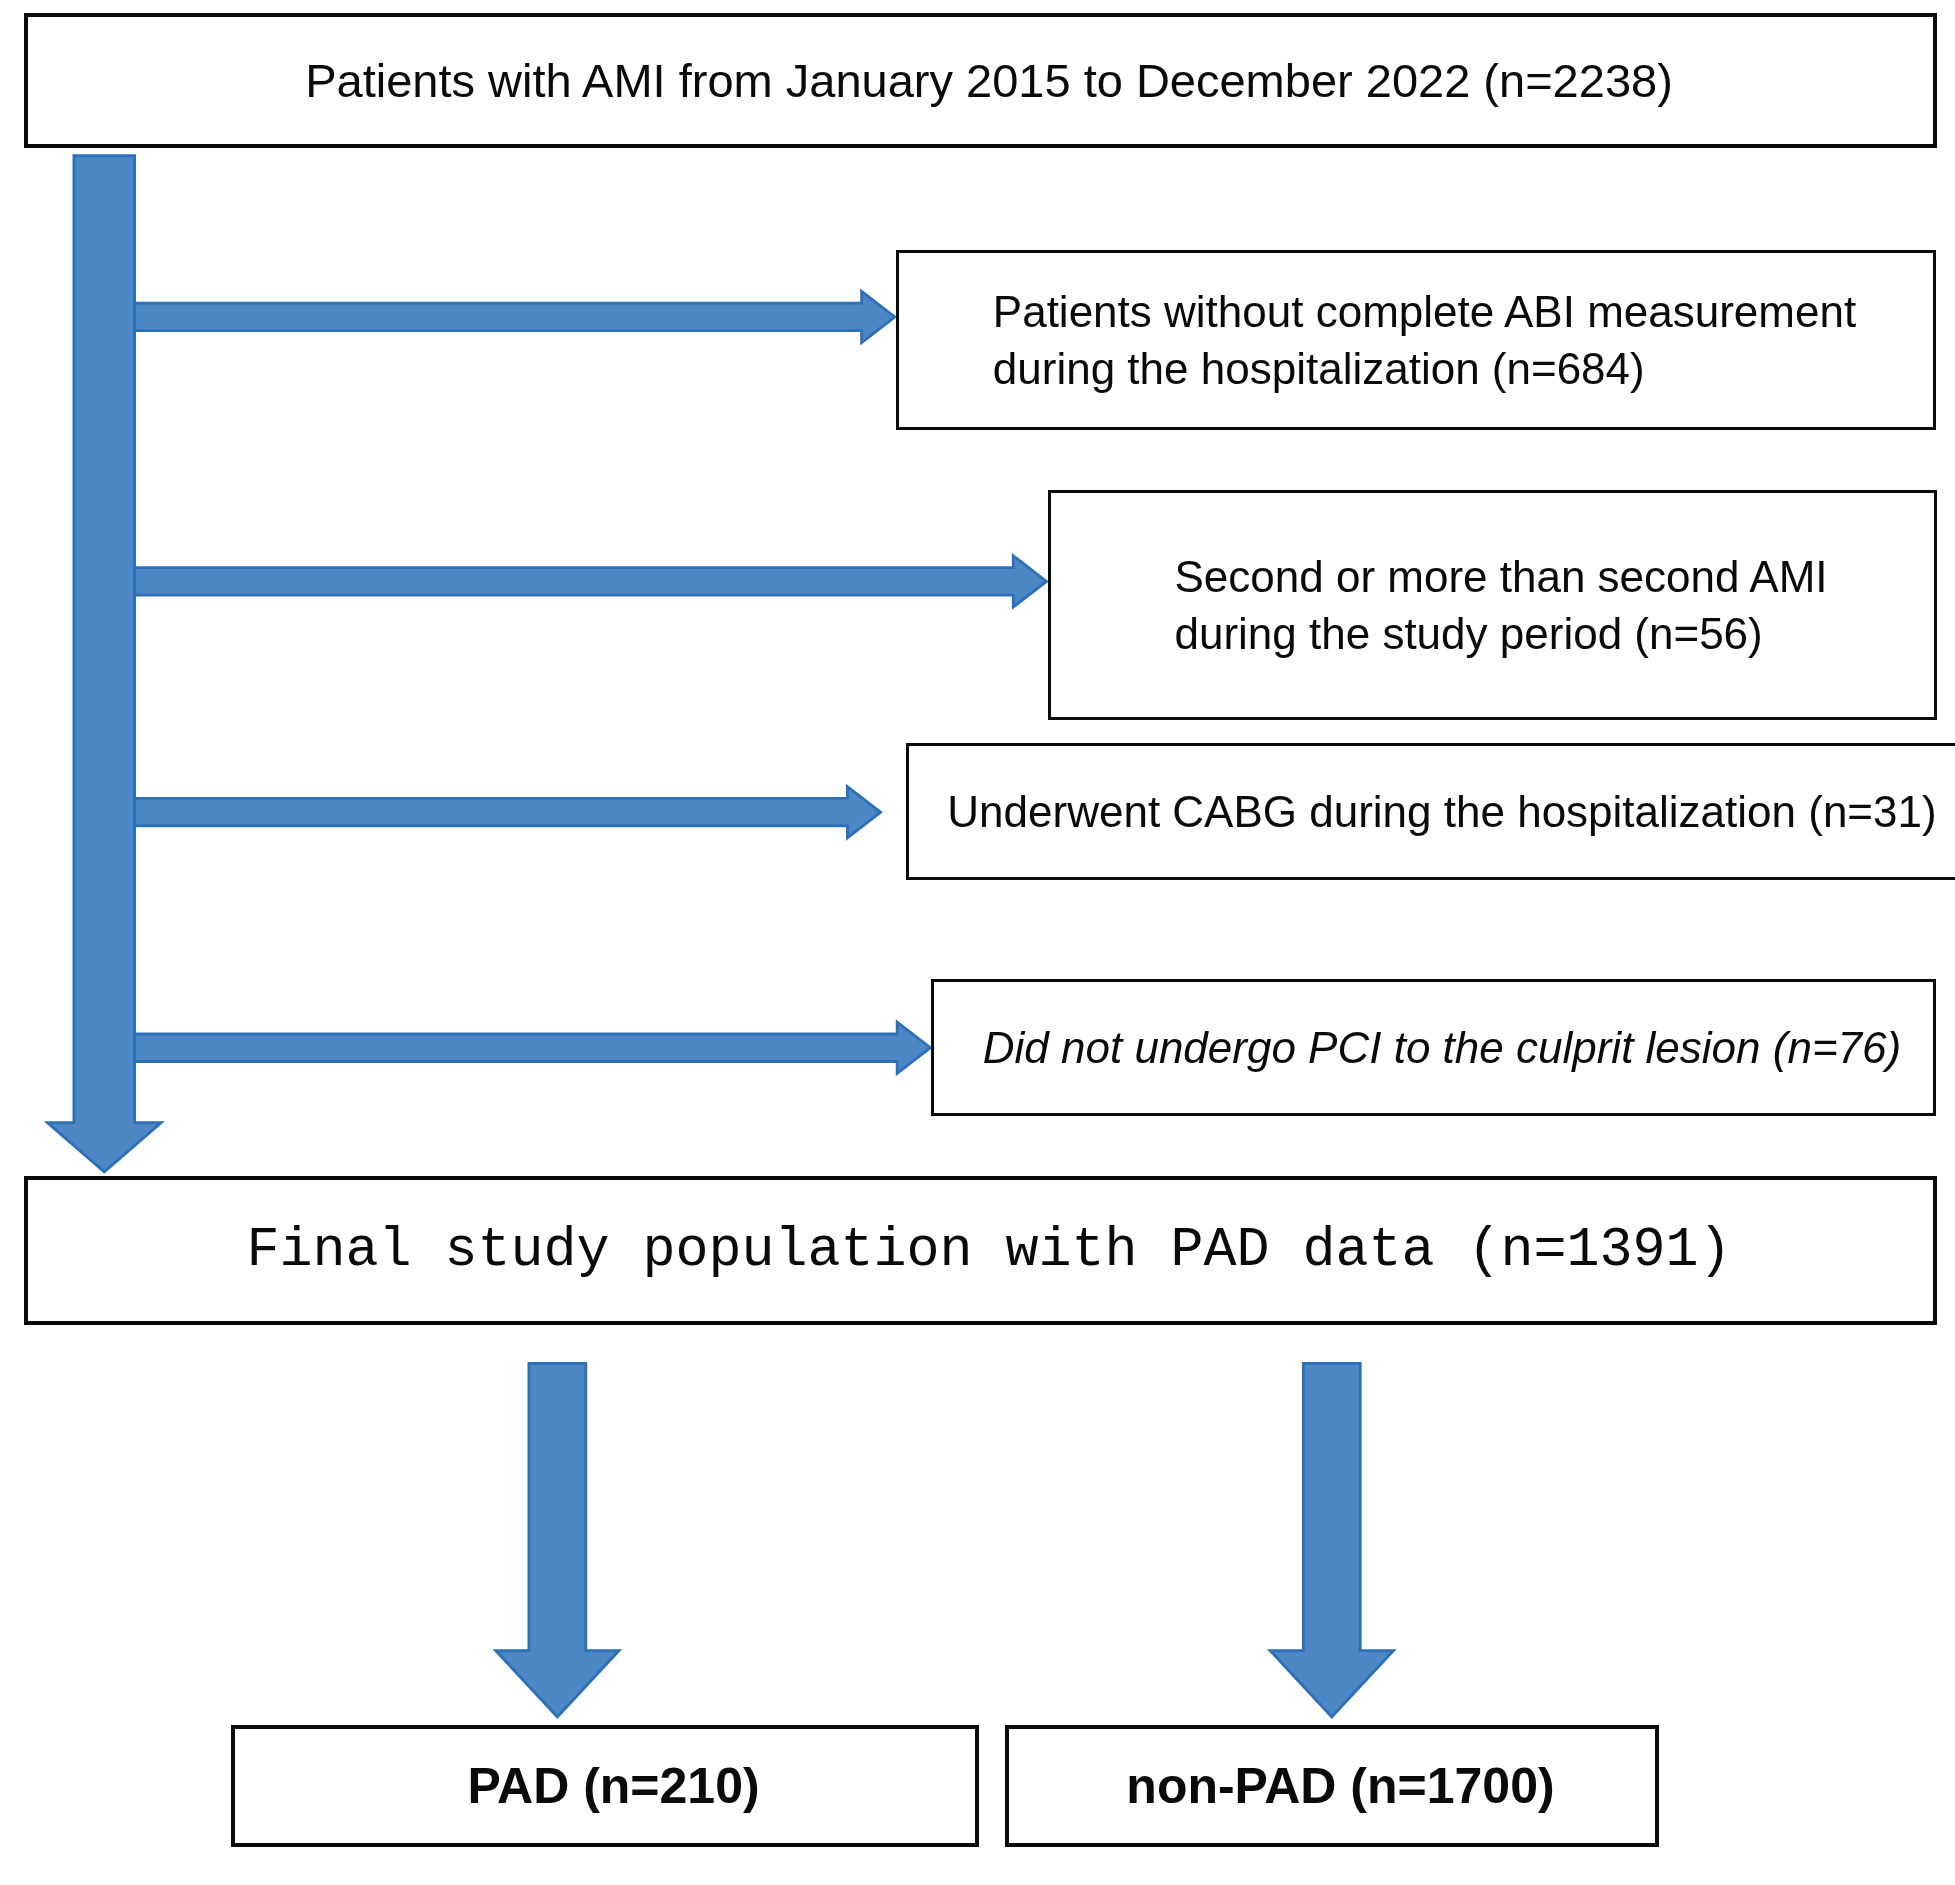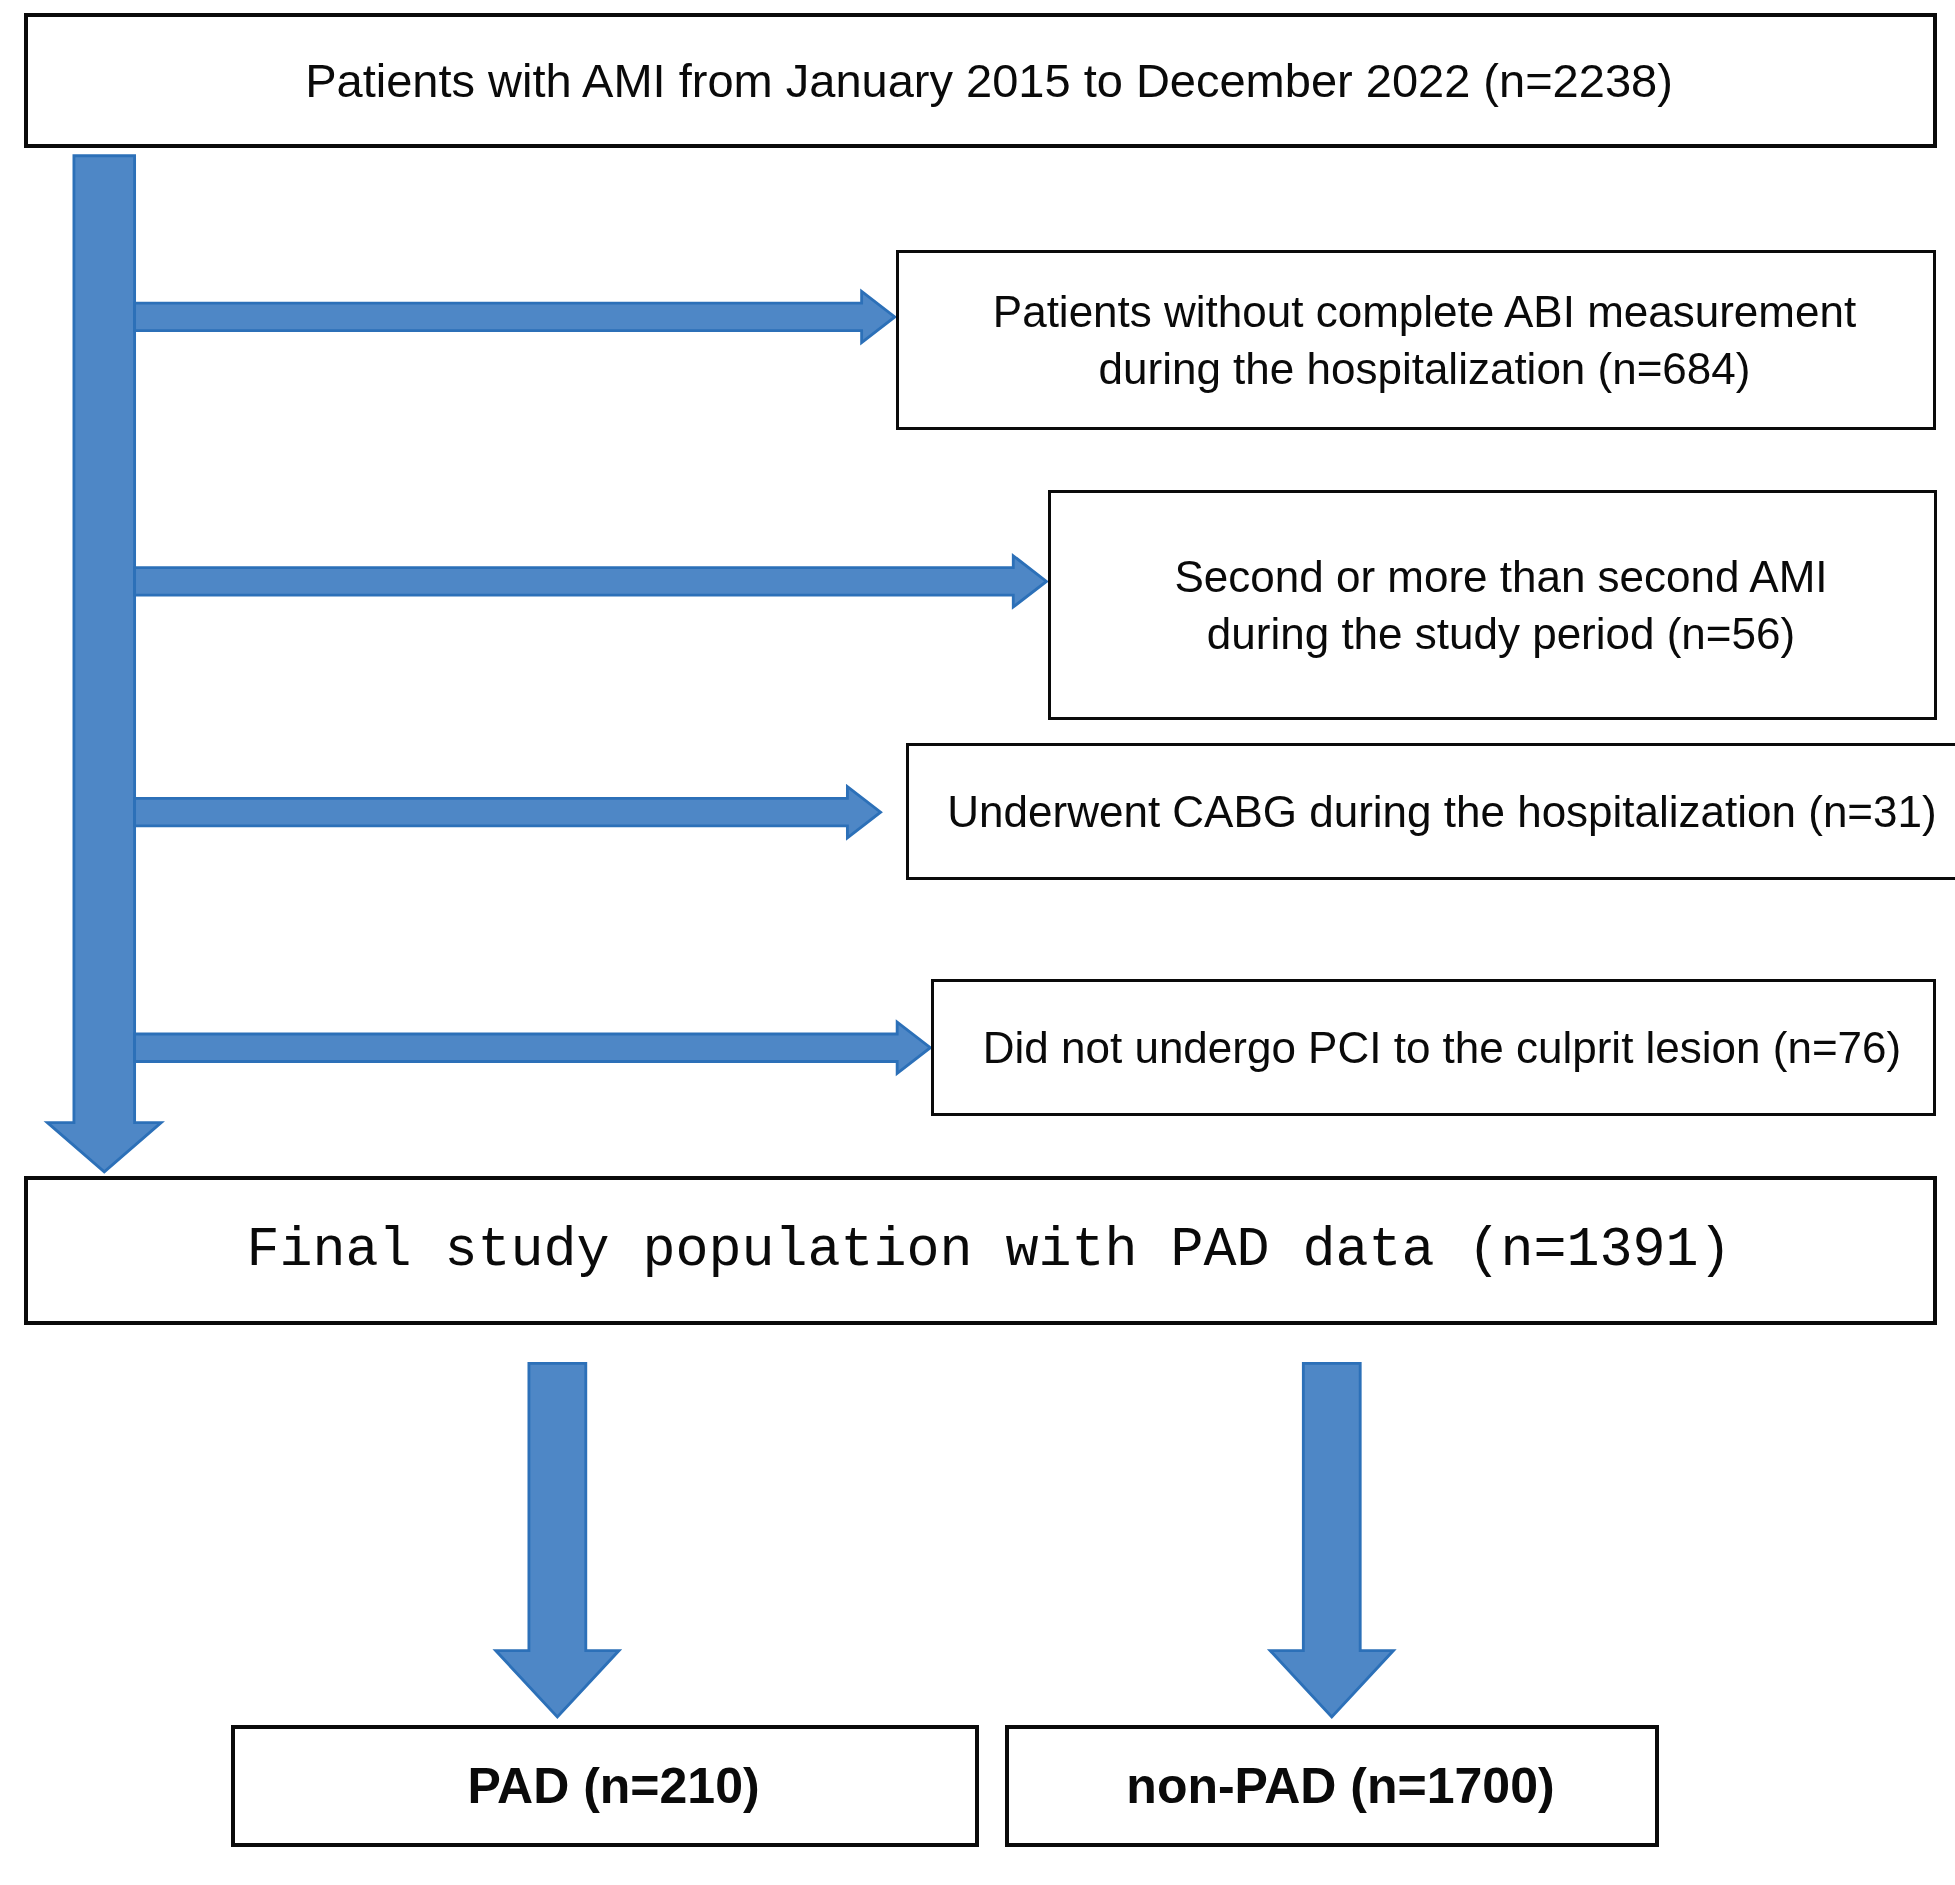--- a/index.html
+++ b/index.html
@@ -18,38 +18,37 @@
     font-family:"Liberation Sans", sans-serif;
     color:var(--text-color);
   }
   .fbox{
     position:absolute;
     background:#fff;
     border:4.7px solid var(--box-border);
     display:flex;
     align-items:center;
     justify-content:center;
-    text-align:center;
     white-space:pre-line;
     box-sizing:border-box;
     line-height:1.3;
     padding-left:17px;
   }
   .box-top{
     left:24px; top:13.3px; width:1913px; height:135px;
     font-size:47px;
   }
   .box-excl{
     border-width:3.8px;
     font-size:44px;
   }
   .box-excl-1{ left:896px; top:229px;  width:1040px; height:180px;margin-top:21px; }
   .box-excl-2{ left:1048px; top:490px; width:889px; height:230px; }
   .box-excl-3{ left:882px; top:743px; width:1055px; height:137px;margin-left:24px; }
-  .box-excl-4{ left:931px; top:979px; width:1005px; height:137px; }
+  .box-excl-4{ left:931px; top:979px; width:1005px; height:137px;font-style:italic; }
   .box-final{
     left:24px; top:1176px; width:1913px; height:149px;
     font-size:55px;
     font-family:Liberation Mono, monospace;
   }
   .box-outcome{
     font-size:50px;
     font-weight:bold;
   }
   .box-outcome-pad{    left:231px;  top:1725px; width:748px; height:122px; }

